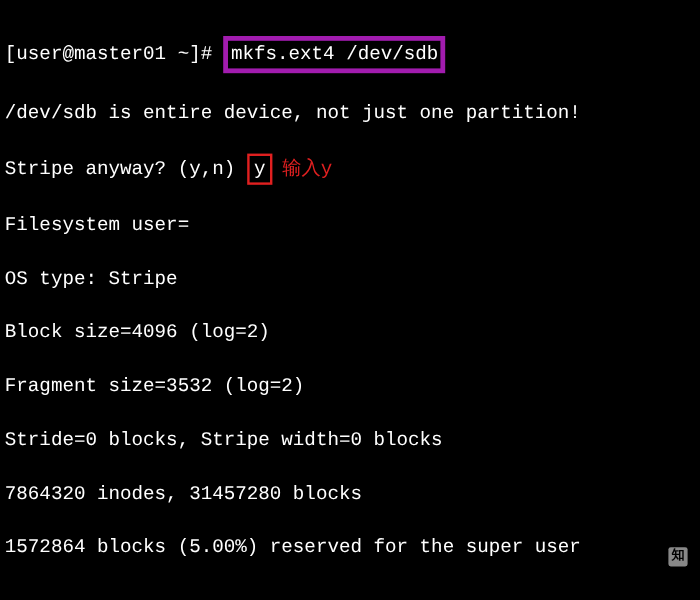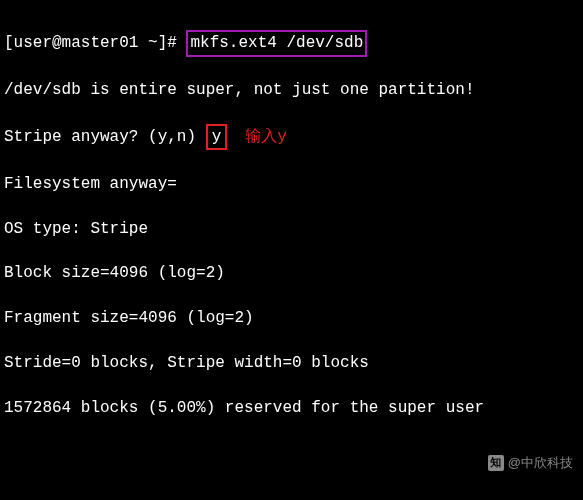--- a/index.html
+++ b/index.html
@@ -11,32 +11,32 @@
       font-family: "Courier New", monospace;
       font-size: 16px;
       line-height: 1.4;
       padding: 8px 4px;
       position: relative;
       overflow: hidden;
     }
     .terminal { white-space: pre; }
     .prompt-line { position: relative; }
     .red-box-cmd {
-      border: 2px solid #a21caf;
+      border: 4px solid #a21caf;
       padding: 0 2px;
       display: inline-block;
     }
     .red-box-small {
       border: 2px solid #e02020;
       padding: 0 4px;
       display: inline-block;
     }
     .red-annotation {
       color: #e02020;
-      margin-left: 18px;
+      margin-left: 8px;
     }
     .watermark {
       position: absolute;
       bottom: 28px;
       right: 10px;
       color: #888;
       font-family: sans-serif;
       font-size: 13px;
       display: flex;
       align-items: center;
@@ -53,38 +53,38 @@
       align-items: center;
       justify-content: center;
       border-radius: 2px;
     }
   </style>
 </head>
 <body>
 
 <div class="terminal">
 <div class="prompt-line"><span>[user@master01 ~]#</span> <span class="red-box-cmd">mkfs.ext4 /dev/sdb</span></div>
-<div>/dev/sdb is entire super, not just one partition!</div>
+<div>/dev/sdb is entire device, not just one partition!</div>
 <div><span>Stripe anyway? (y,n)</span> <span class="red-box-small">y</span><span class="red-annotation">输入y</span></div>
-<div>Filesystem anyway=</div>
+<div>Filesystem user=</div>
 <div>OS type: Stripe</div>
 <div>Block size=4096 (log=2)</div>
-<div>Fragment size=4096 (log=2)</div>
+<div>Fragment size=3532 (log=2)</div>
 <div>Stride=0 blocks, Stripe width=0 blocks</div>
+<div>7864320 inodes, 31457280 blocks</div>
 <div>1572864 blocks (5.00%) reserved for the super user</div>
 
 
 
 
 
 
 
 
 <div></div>
 
 
 
 </div>
 
 <div class="watermark">
   <span class="zhihu-icon">知</span>
-  <span>@中欣科技</span>
 </div>
 
 </body></html>

